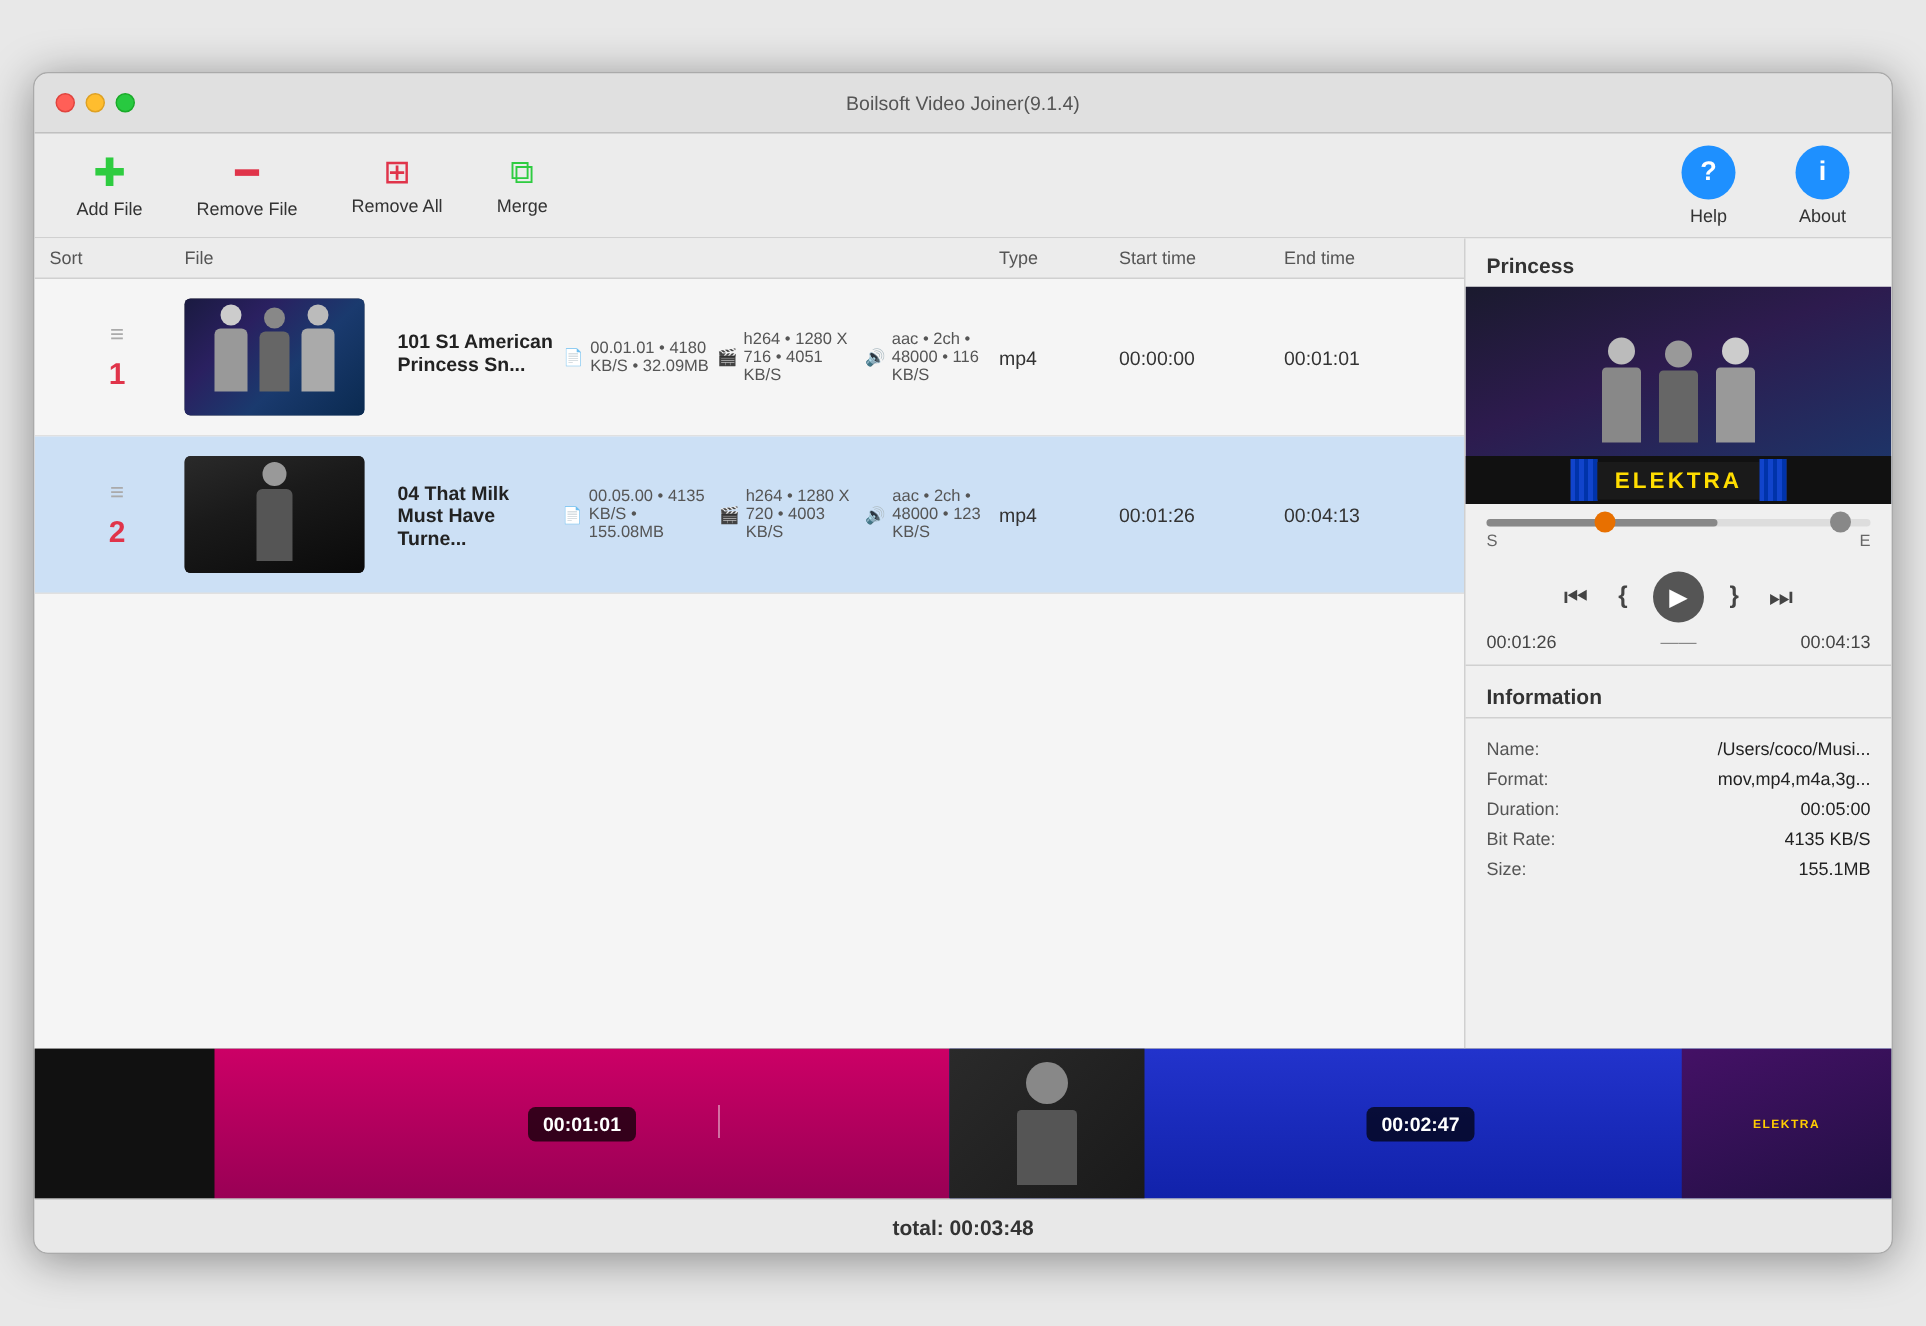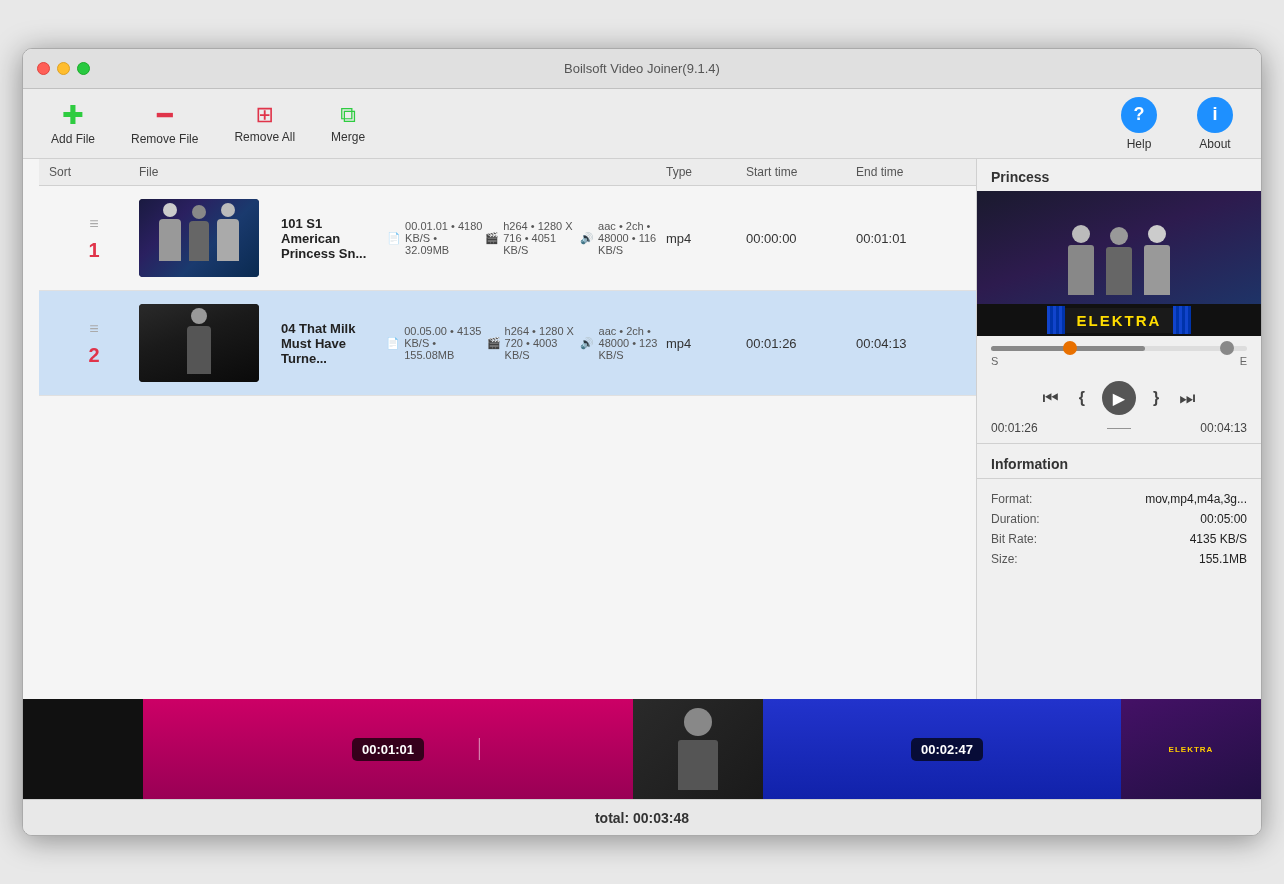--- a/index.html
+++ b/index.html
@@ -73,21 +73,20 @@
       color: #333;
     }
     .toolbar-right {
       margin-left: auto;
       display: flex;
       gap: 4px;
     }
     .main-content {
       display: flex;
       height: 540px;
-      margin-left: 16px;
     }
     .file-list-area {
       flex: 1;
       overflow-y: auto;
       background: #f5f5f5;
     }
     .list-header {
       display: grid;
       grid-template-columns: 90px 1fr 80px 110px 110px;
       padding: 6px 10px;
@@ -618,20 +617,24 @@
         <span class="time-dash">——</span>
         <span class="time-label">00:04:13</span>
       </div>
 
       <div class="info-divider"></div>
 
       <span class="info-title">Information</span>
       <div class="info-divider2"></div>
       <div class="info-rows">
         <div class="info-row">
+          <span class="info-key">Name:</span>
+          <span class="info-val">/Users/coco/Musi...</span>
+        </div>
+        <div class="info-row">
           <span class="info-key">Format:</span>
           <span class="info-val">mov,mp4,m4a,3g...</span>
         </div>
         <div class="info-row">
           <span class="info-key">Duration:</span>
           <span class="info-val">00:05:00</span>
         </div>
         <div class="info-row">
           <span class="info-key">Bit Rate:</span>
           <span class="info-val">4135 KB/S</span>

